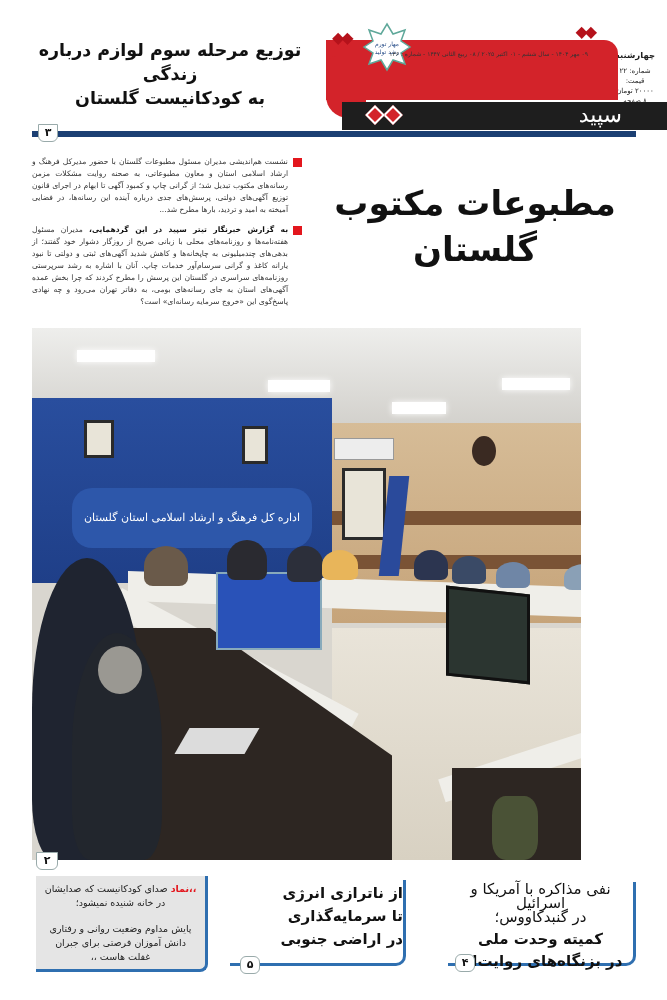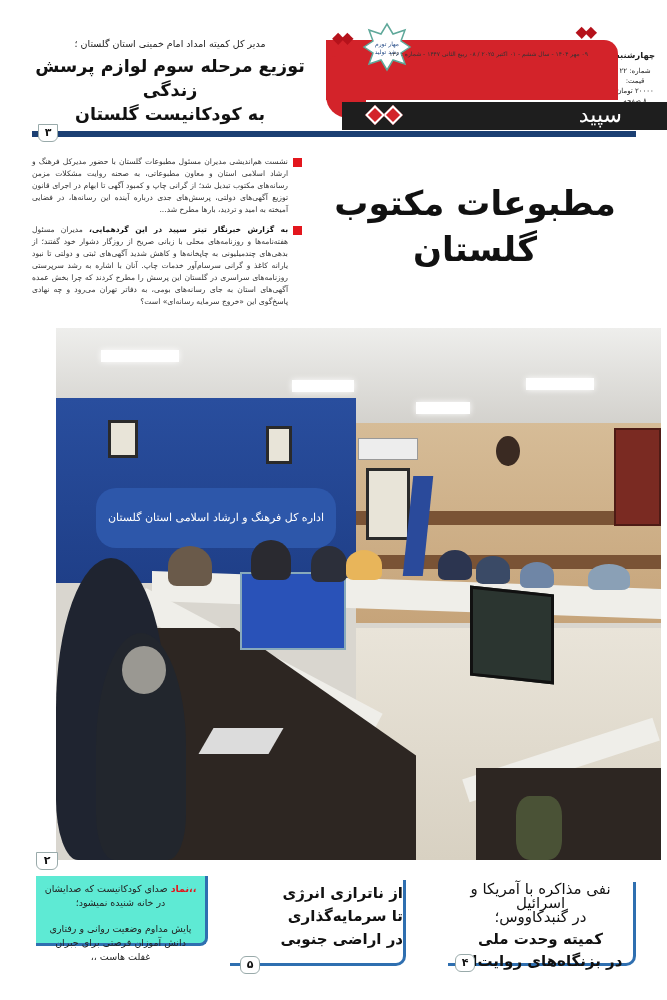--- a/index.html
+++ b/index.html
@@ -33,21 +33,21 @@
   
   .lead-text { position: absolute; left: 32px; top: 156px; width: 270px; font-size: 7.6px; line-height: 12px; text-align: justify; color: #333; }
   .lead-text p { position: relative; padding-right: 14px; margin-bottom: 8px; }
   .lead-text .bullet { position: absolute; right: 0; top: 2px; width: 9px; height: 9px; background: #e3161d; }
   .lead-text b { color: #111; }
   .main-headline { position: absolute; left: 300px; top: 180px; width: 350px; text-align: center; font-weight: bold; color: #111; }
   .main-headline .l1 { font-size: 34px; line-height: 46px; }
   .main-headline .l2 { font-size: 34px; line-height: 46px; }
 
   
-  .photo { position: absolute; left: 32px; top: 328px; width: 605px; height: 532px; overflow: hidden; background: #d9d6cf; margin-left: 24px; }
+  .photo { position: absolute; left: 32px; top: 328px; width: 549px; height: 532px; overflow: hidden; background: #d9d6cf; }
   .ceil { position: absolute; left: 0; top: 0; width: 605px; height: 110px; background: linear-gradient(#eeeeec, #cfcdc8); }
   .light { position: absolute; height: 12px; background: #fff; box-shadow: 0 0 6px #fff; }
   .banner { position: absolute; left: 0; top: 70px; width: 300px; height: 185px; background: linear-gradient(#294e9e, #1f3f88); }
   .banner .cal { position: absolute; left: 40px; top: 90px; width: 240px; height: 60px; background: #2d57aa; border-radius: 20px; color: #fff; font-size: 22px; text-align: center; line-height: 60px; font-family: "DejaVu Serif", serif; }
   .portrait { position: absolute; background: #e8e4d8; border: 3px solid #2a2a2a; }
   .wall { position: absolute; left: 300px; top: 95px; width: 305px; height: 200px; background: linear-gradient(#d6bc97, #c6a47a); }
   .wall .stripe { position: absolute; left: 0; width: 305px; height: 14px; background: #7a5335; }
   .ac { position: absolute; left: 302px; top: 110px; width: 60px; height: 22px; background: #ededed; border: 1px solid #999; }
   .clock { position: absolute; left: 440px; top: 108px; width: 24px; height: 30px; border-radius: 50%; background: #3a2a22; }
   .map-frame { position: absolute; left: 558px; top: 100px; width: 47px; height: 98px; background: #7a2a22; border: 2px solid #4e1b15; }
@@ -55,21 +55,21 @@
   .table-top { position: absolute; background: #efeee9; }
   .table-dark { position: absolute; background: #2d2622; }
   .floor { position: absolute; left: 300px; top: 300px; width: 305px; height: 232px; background: linear-gradient(#e9e4d9, #d8d1c2); }
   .screen-tv { position: absolute; left: 414px; top: 262px; width: 84px; height: 90px; background: #2b3530; border: 3px solid #111; transform: skewY(6deg); }
   .screen-slide { position: absolute; left: 184px; top: 244px; width: 106px; height: 78px; background: #2952b8; border: 2px solid #8ab; }
   .person { position: absolute; border-radius: 50% 50% 20% 20%; }
   .laptop { position: absolute; left: 150px; top: 400px; width: 70px; height: 26px; background: #dcdcdc; transform: skewX(-30deg); }
   .tab2 { position: absolute; left: 36px; top: 852px; width: 22px; height: 18px; line-height: 16px; }
 
   
-  .box-left { position: absolute; left: 36px; top: 876px; width: 172px; height: 70px; background: #5eead4; border-right: 3px solid #2f6fb0; border-bottom: 3px solid #2f6fb0; border-radius: 0 0 8px 0; text-align: center; font-size: 9.5px; line-height: 14px; padding: 6px 4px; color: #222; }
+  .box-left { position: absolute; left: 36px; top: 876px; width: 172px; height: 96px; background: #e5e5e5; border-right: 3px solid #2f6fb0; border-bottom: 3px solid #2f6fb0; border-radius: 0 0 8px 0; text-align: center; font-size: 9.5px; line-height: 14px; padding: 6px 4px; color: #222; }
   .box-left .red { color: #e3161d; font-weight: bold; }
   .box-left .gap { height: 12px; }
   .box-mid { position: absolute; left: 230px; top: 880px; width: 176px; height: 86px; border-right: 3px solid #2f6fb0; border-bottom: 3px solid #2f6fb0; border-radius: 0 0 10px 0; font-size: 15px; font-weight: bold; line-height: 23px; color: #111; padding-top: 2px; }
   .box-right { position: absolute; left: 448px; top: 882px; width: 188px; height: 84px; border-right: 3px solid #2f6fb0; border-bottom: 3px solid #2f6fb0; border-radius: 0 0 10px 0; text-align: center; color: #111; }
   .box-right .kick { font-size: 15px; line-height: 14px; }
   .box-right .hl { font-size: 15px; font-weight: bold; line-height: 22px; margin-top: 4px; }
   .tab5 { left: 240px; top: 956px; width: 20px; height: 18px; line-height: 16px; border-radius: 6px; }
   .tab4 { left: 455px; top: 954px; width: 20px; height: 18px; line-height: 16px; border-radius: 6px; }
 </style>
 </head>
@@ -99,22 +99,21 @@
     <svg viewBox="0 0 50 50">
       <polygon points="25,2 31,12 43,8 39,19 48,25 39,31 43,42 31,38 25,48 19,38 7,42 11,31 2,25 11,19 7,8 19,12" fill="#fff" stroke="#5fa89a" stroke-width="1.5"></polygon>
       <text x="25" y="24" font-size="6" text-anchor="middle" fill="#2a4f8a" font-family="DejaVu Serif, serif">مهار تورم</text>
       <text x="25" y="32" font-size="6" text-anchor="middle" fill="#2a4f8a" font-family="DejaVu Serif, serif">رشد تولید</text>
     </svg>
   </div>
 
   <div class="date-line">۰۹ مهر ۱۴۰۴ - سال ششم - ۰۱ اکتبر ۲۰۲۵ / ۰۸ ربیع الثانی ۱۴۴۷ - شماره : ۱۴۶</div>
 
   <div class="teaser-top">
-    <div class="kicker">مدیر کل کمیته امداد امام خمینی استان گلستان ؛</div>
-    <div class="headline">توزیع مرحله سوم لوازم پرسش زندگی</div>
+    <div class="headline">توزیع مرحله سوم لوازم درباره زندگی</div>
     <div class="headline">به کودکانیست گلستان</div>
   </div>
 </header>
 
 <div class="rule"></div>
 <div class="page-tab tab3">۳</div>
 
 <div class="lead-text">
   <p>
     <span class="bullet"></span>

